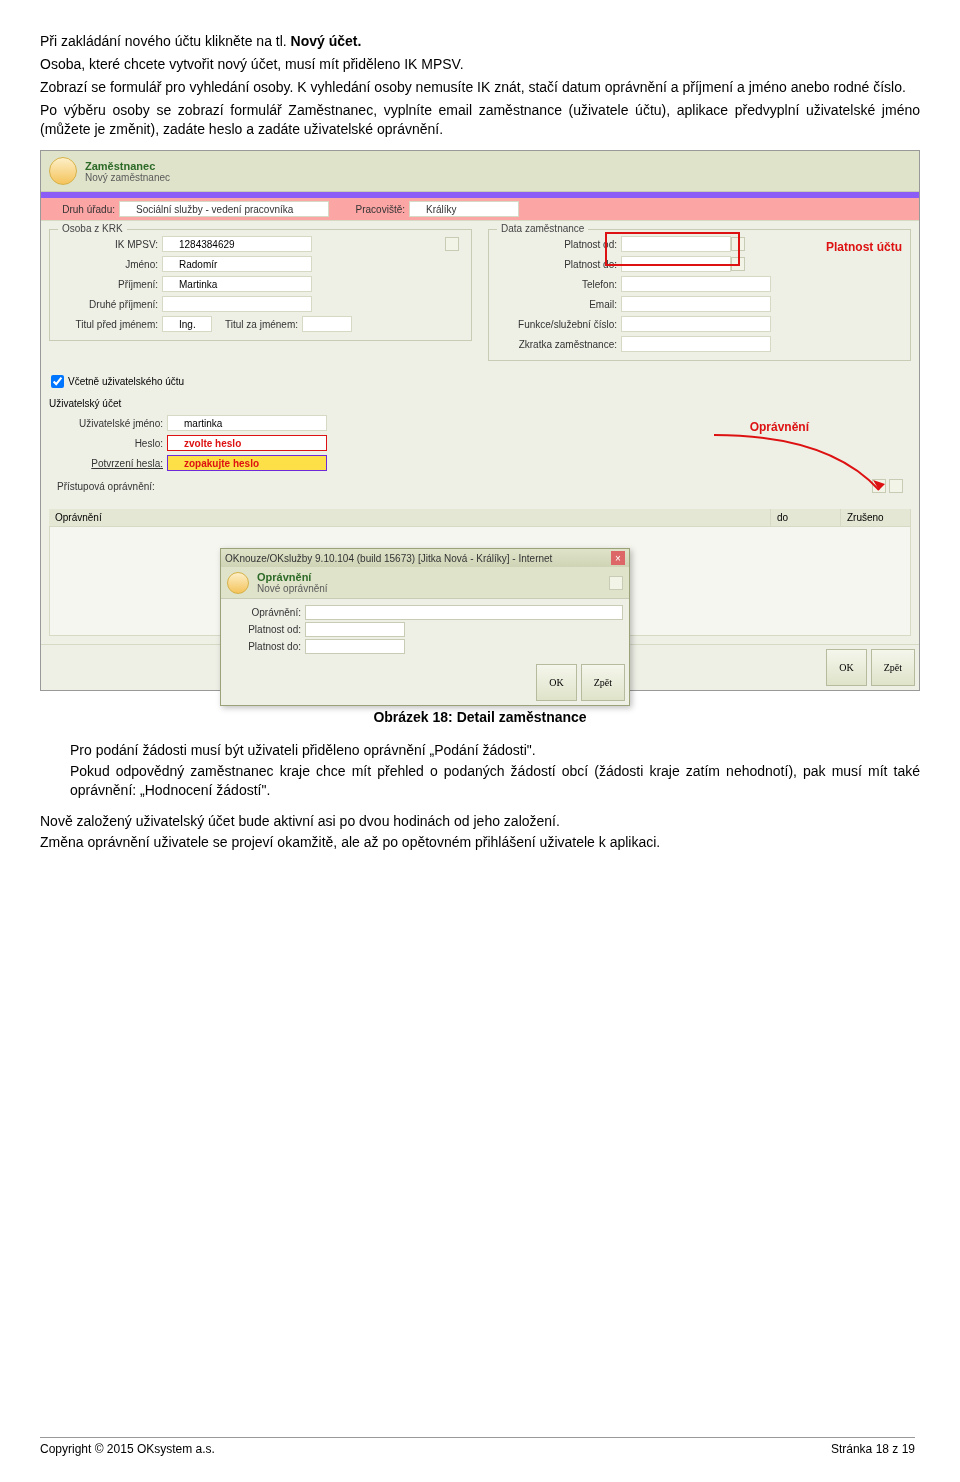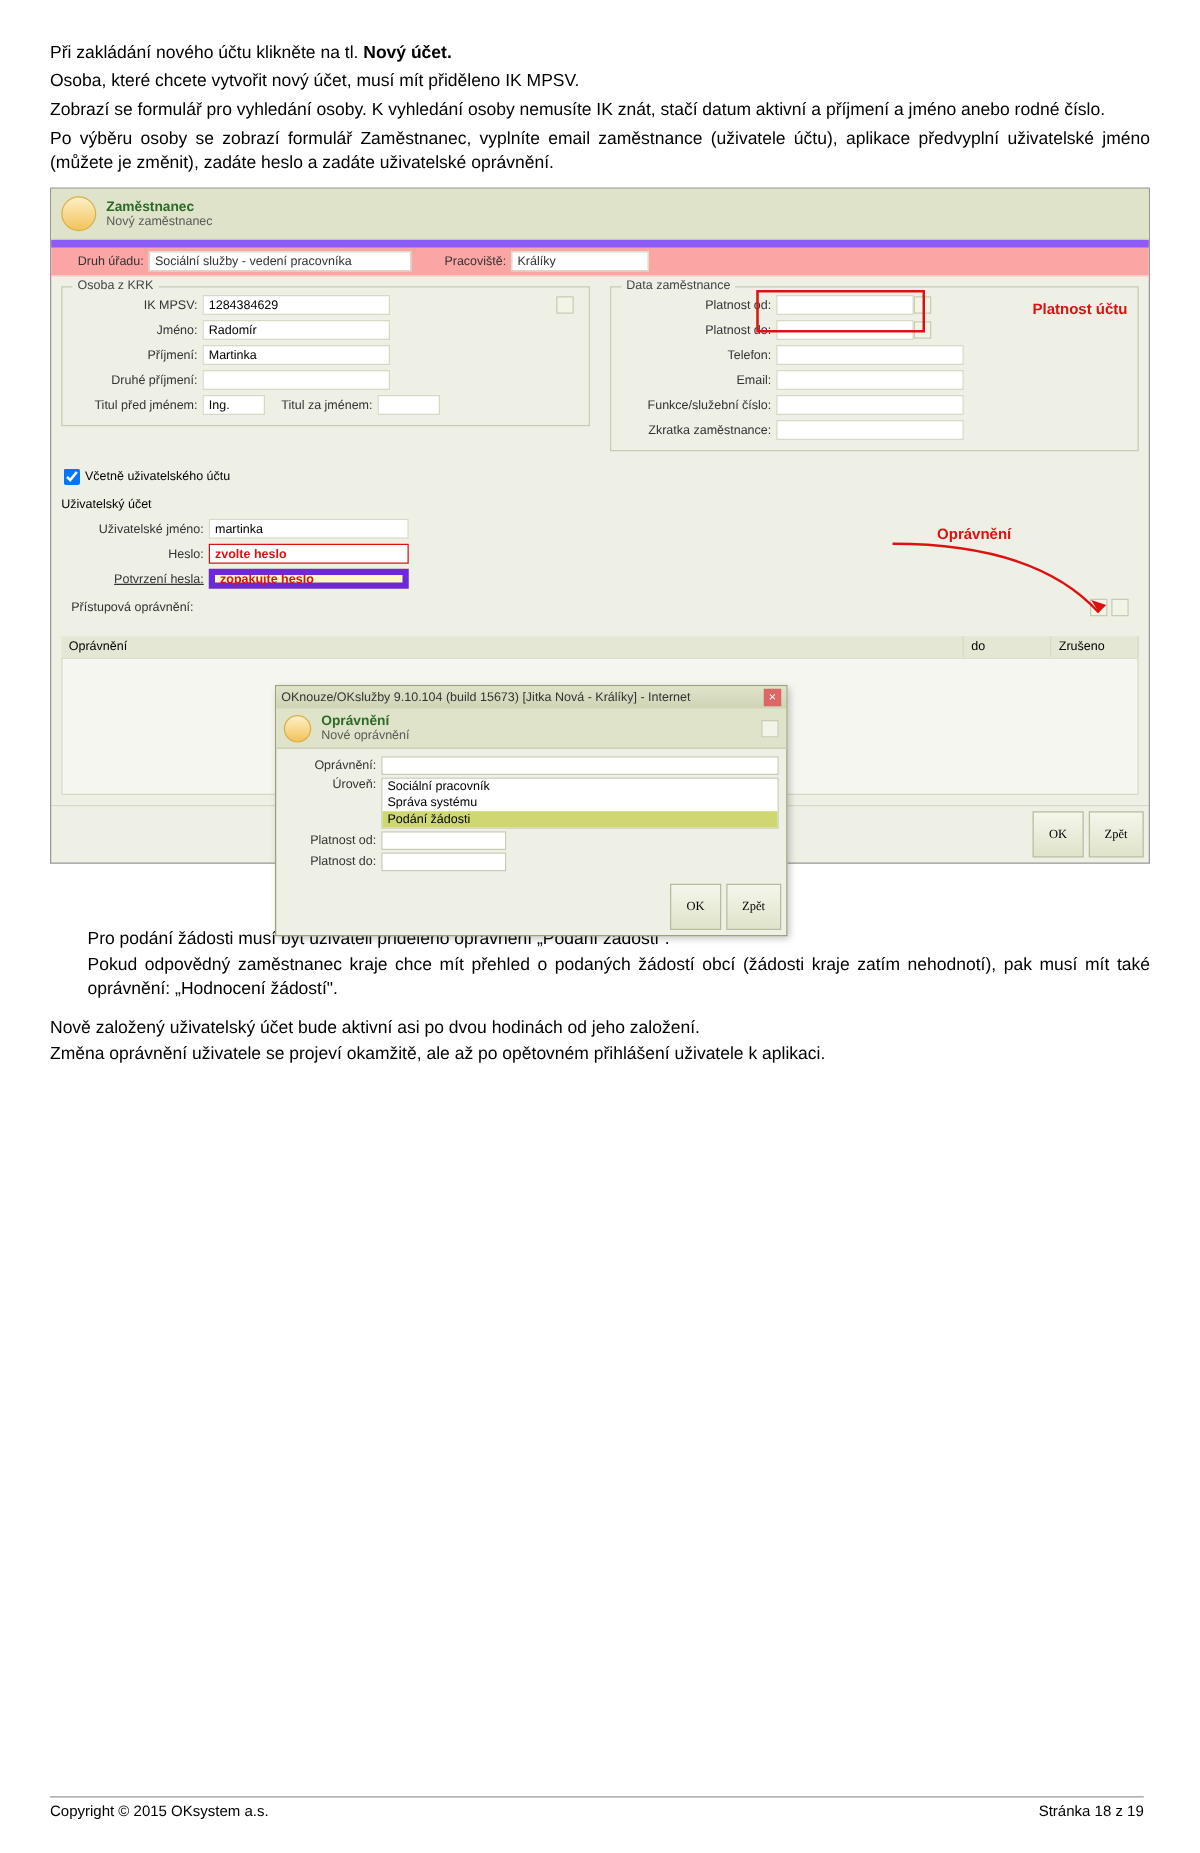--- a/index.html
+++ b/index.html
@@ -7,21 +7,21 @@
   .para { margin-bottom: 4px; line-height: 1.35; text-align: justify; }
   .bold-inline { font-weight: bold; }
   .screenshot { margin: 12px 0 18px; border: 1px solid #999; background: #eef0e6; font-size: 11px; }
   .app-header { display: flex; align-items: center; background: #dfe3c9; padding: 6px 8px; border-bottom: 1px solid #c8ccb4; }
   .app-icon { width: 28px; height: 28px; border-radius: 50%; background: linear-gradient(#fdefc7,#f4c35b); margin-right: 8px; border: 1px solid #d6b24a; flex: none; }
   .app-head-txt { display:flex; flex-direction:column; }
   .app-title { font-weight: bold; color: #2d6a28; }
   .app-sub { color: #5a5a5a; font-size: 10px; }
   .form-row { display: flex; align-items: center; padding: 2px 8px; }
   .form-row .lbl { color: #333; font-size: 10px; text-align: right; padding-right: 4px; }
-  .form-row .val { background: #fff; border: 1px solid #d6d9c3; height: 16px; padding: 0 4px; font-size: 10px; display:flex; align-items:center; }
+  .form-row .val { background: #fff; border: 1px solid #d6d9c3; height: 16px; padding: 0 16px; font-size: 10px; display:flex; align-items:center; }
   .band { background: #fca5a5; padding: 3px 8px; font-size: 10px; color:#333; border-top:6px solid #8b5cf6; border-bottom:1px solid #d6d9c3; }
   .two-col { display:flex; }
   .col { flex:1; padding: 4px 4px; }
   .fieldbox { border:1px solid #c8ccb4; margin:4px; padding:4px 4px 6px; position:relative; }
   .fieldbox-title { position:absolute; top:-7px; left:8px; background:#eef0e6; padding:0 4px; font-size:10px; color:#444; }
   .small-icon { width:14px; height:14px; border:1px solid #c8ccb4; background:#f2f4e8; display:inline-block; }
   .red-call { position:absolute; color:#d11; font-size:12px; font-weight:bold; }
   .red-box { border:2px solid #d11; position:absolute; }
   .uziv-section { padding: 4px 8px 6px; }
   .perm-grid { margin: 8px; }
@@ -45,21 +45,21 @@
   .footer { position:absolute; bottom:26px; left:40px; right:45px; border-top:1px solid #999; padding-top:4px; display:flex; justify-content:space-between; font-size:12px; }
   .red-text { color:#d11; font-weight:bold; font-size:11px; }
 </style>
 </head>
 <body>
 
 <p class="para">
   <span>Při zakládání nového účtu klikněte na tl. </span><span class="bold-inline">Nový účet.</span>
 </p>
 <p class="para">Osoba, které chcete vytvořit nový účet, musí mít přiděleno IK MPSV.</p>
-<p class="para">Zobrazí se formulář pro vyhledání osoby. K vyhledání osoby nemusíte IK znát, stačí datum aktivní a příjmení a jméno anebo rodné číslo.</p>
+<p class="para">Zobrazí se formulář pro vyhledání osoby. K vyhledání osoby nemusíte IK znát, stačí datum oprávnění a příjmení a jméno anebo rodné číslo.</p>
 <p class="para">Po výběru osoby se zobrazí formulář Zaměstnanec, vyplníte email zaměstnance (uživatele účtu), aplikace předvyplní uživatelské jméno (můžete je změnit), zadáte heslo a zadáte uživatelské oprávnění.</p>
 
 <div class="screenshot">
   <div class="app-header">
     <div class="app-icon"></div>
     <div class="app-head-txt">
       <div class="app-title">Zaměstnanec</div>
       <div class="app-sub">Nový zaměstnanec</div>
     </div>
   </div>
@@ -150,21 +150,21 @@
     <div class="form-row">
       <span class="lbl" style="width:110px;">Uživatelské jméno:</span>
       <span class="val" style="width:160px;">martinka</span>
     </div>
     <div class="form-row">
       <span class="lbl" style="width:110px;">Heslo:</span>
       <span class="val red-text" style="width:160px; border:1px solid #d11; background:#fff;">zvolte heslo</span>
     </div>
     <div class="form-row">
       <span class="lbl" style="width:110px;text-decoration:underline;">Potvrzení hesla:</span>
-      <span class="val red-text" style="width:160px; border:5px solid #6d28d9; background:#fef9c3;">zopakujte heslo</span>
+      <span class="val red-text" style="width:160px; border:1px solid #6d28d9; background:#fde047;">zopakujte heslo</span>
     </div>
     <span class="red-call" style="top:26px; right:110px;">Oprávnění</span>
     <svg style="position:absolute; top:36px; right:30px; width:180px; height:70px;" viewBox="0 0 180 70">
       <path d="M5 5 Q 120 5 170 60" stroke="#d11" stroke-width="2" fill="none"></path>
       <path d="M170 60 l-6 -10 l12 4 z" fill="#d11"></path>
     </svg>
     <div class="form-row" style="margin-top:4px;">
       <span class="lbl" style="width:130px; text-align:left;">Přístupová oprávnění:</span>
       <span style="flex:1;"></span>
       <span class="small-icon"></span>
@@ -191,28 +191,20 @@
             <div class="app-title" style="font-size:11px;">Oprávnění</div>
             <div class="app-sub">Nové oprávnění</div>
           </div>
           <span class="small-icon" style="margin-left:auto;"></span>
         </div>
         <div class="dialog-body">
           <div class="dlg-row">
             <span class="lbl">Oprávnění:</span>
             <span class="val"></span>
           </div>
-          <div class="dlg-row" style="align-items:flex-start;">
-            <span class="lbl">Úroveň:</span>
-            <div class="dlg-list">
-              <div>Sociální pracovník</div>
-              <div>Správa systému</div>
-              <div class="sel">Podání žádosti</div>
-            </div>
-          </div>
           <div class="dlg-row">
             <span class="lbl">Platnost od:</span>
             <span class="val" style="flex:0 0 100px;"></span>
           </div>
           <div class="dlg-row">
             <span class="lbl">Platnost do:</span>
             <span class="val" style="flex:0 0 100px;"></span>
           </div>
         </div>
         <div class="btn-row">

